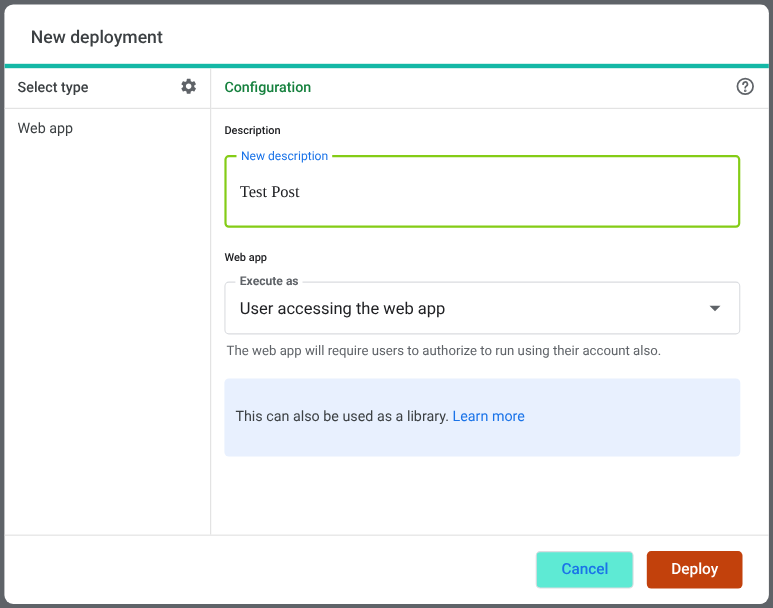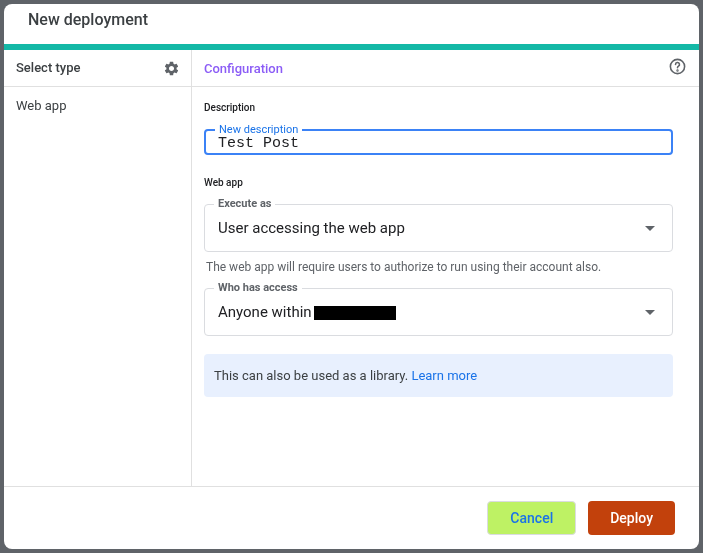--- a/index.html
+++ b/index.html
@@ -15,41 +15,42 @@
     .dialog {
       background: #fff;
       border-radius: 8px;
       width: 695px;
       height: 545px;
       display: flex;
       flex-direction: column;
       overflow: hidden;
     }
     .header {
-      padding: 6px 24px 15px;
-      border-bottom: 6px solid #14b8a6;
+      padding: 20px 24px 15px;
+      border-bottom: 4px solid #14b8a6;
     }
     .header-title {
       font-size: 16px;
       color: #3c4043;
       font-weight: 500;
     }
     .body {
       display: flex;
       flex: 1;
       min-height: 0;
     }
     .left-panel {
       width: 188px;
       border-right: 1px solid #e0e0e0;
       display: flex;
       flex-direction: column;
     }
     .left-header {
       display: flex;
+      align-items: center;
       justify-content: space-between;
       padding: 10px 10px 10px 12px;
       border-bottom: 1px solid #e0e0e0;
       height: 37px;
     }
     .left-header-label {
       font-size: 13px;
       color: #3c4043;
       font-weight: 500;
     }
@@ -80,21 +81,21 @@
     .right-header {
       display: flex;
       align-items: center;
       justify-content: space-between;
       padding: 10px 12px 10px 12px;
       border-bottom: 1px solid #e0e0e0;
       height: 37px;
     }
     .right-header-label {
       font-size: 13px;
-      color: #8b5cf6;
+      color: #15803d;
       font-weight: 500;
     }
     .help-btn {
       width: 20px;
       height: 20px;
       cursor: pointer;
       border: none;
       background: none;
       display: flex;
       align-items: center;
@@ -115,40 +116,40 @@
     .field {
       position: relative;
       margin-bottom: 8px;
     }
     .field-border {
       border: 1px solid #dadce0;
       border-radius: 4px;
       padding: 14px 13px;
       position: relative;
     }
-    .field-border.focused { border: 2px solid #3b82f6; padding: 1px 12px; }
+    .field-border.focused { border: 2px solid #84cc16; padding: 21px 12px; }
     .field-legend {
       position: absolute;
       top: -7px;
       left: 9px;
       background: #fff;
       padding: 0 4px;
       font-size: 11px;
       color: #5f6368;
       line-height: 12px;
     }
     .field-legend.focused { color: #1a73e8; }
     .field-input {
       border: none;
       outline: none;
       font-size: 15px;
       color: #202124;
       width: 100%;
       background: transparent;
-      font-family: Liberation Mono, monospace;
+      font-family: Liberation Serif, serif;
     }
     .section-gap { height: 14px; }
     .select-field {
       position: relative;
       border: 1px solid #dadce0;
       border-radius: 4px;
       padding: 14px 13px;
       cursor: pointer;
       display: flex;
       align-items: center;
@@ -186,21 +187,21 @@
       display: inline-block;
       width: 82px;
       height: 14px;
       background: #000;
       vertical-align: middle;
       margin-left: 2px;
     }
     .info-banner {
       background: #e8f0fe;
       border-radius: 4px;
-      padding: 14px 10px;
+      padding: 28px 10px;
       font-size: 13px;
       color: #3c4043;
       margin-top: 18px;
     }
     .info-banner a { color: #1a73e8; text-decoration: none; cursor: pointer; }
     .footer {
       border-top: 1px solid #e0e0e0;
       padding: 14px 24px;
       display: flex;
       justify-content: flex-end;
@@ -209,21 +210,21 @@
     .btn {
       font-family: inherit;
       font-size: 14px;
       font-weight: 500;
       border-radius: 4px;
       padding: 8px 22px;
       cursor: pointer;
       border: none;
     }
     .btn-text {
-      background: #bef264;
+      background: #5eead4;
       color: #1a73e8;
       border: 1px solid #dadce0;
     }
     .btn-primary {
       background: #c2410c;
       color: #fff;
     }
   </style>
 </head>
 <body>
@@ -277,27 +278,20 @@
         <div class="section-label">Web app</div>
 
         <div class="select-field">
           <span class="select-legend">Execute as</span>
           <span class="select-value">User accessing the web app</span>
           <span class="select-arrow"></span>
         </div>
 
         <div class="helper-text">The web app will require users to authorize to run using their account also.</div>
 
-        <div class="select-field">
-          <span class="select-legend">Who has access</span>
-          <span class="select-value">
-            <span>Anyone within</span><span class="redacted"></span>
-          </span>
-          <span class="select-arrow"></span>
-        </div>
 
         <div class="info-banner">
           <span>This can also be used as a library. </span><a>Learn more</a>
         </div>
       </div>
     </div>
   </div>
 
   <div class="footer">
     <button class="btn btn-text">Cancel</button>

